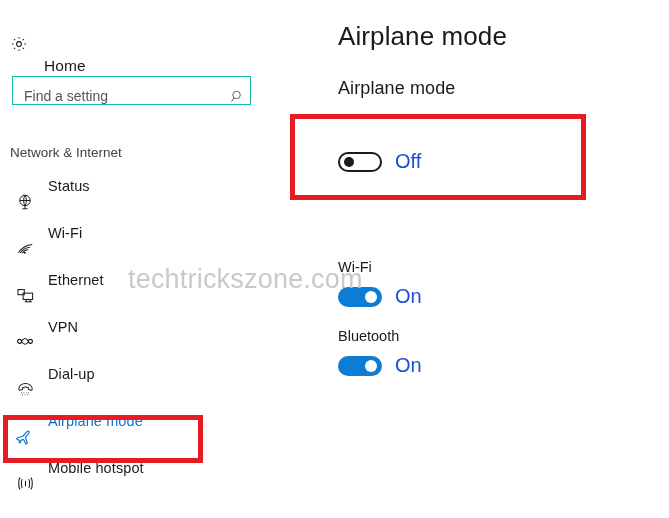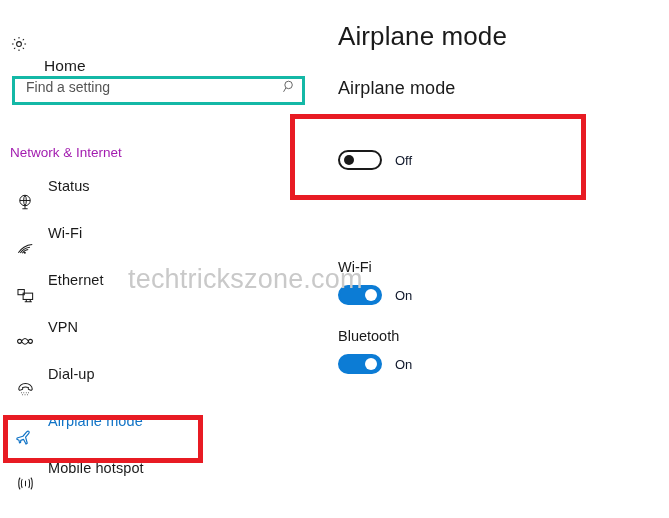--- a/index.html
+++ b/index.html
@@ -66,26 +66,26 @@
     color: #1a1a1a;
     letter-spacing: .1px;
     margin-top: 44px;
   }
 
   
   .search-box {
     position: absolute;
     left: 12px;
     top: 76px;
-    width: 293px;
+    width: 239px;
     height: 29px;
-    border: 3px solid #14b8a6;
-    background: #ffffff;
-    display: flex;
-    align-items: flex-start;
+    border: 1px solid #14b8a6;
+    background: #ffffff;
+    display: flex;
+    align-items: flex-end;
     box-sizing: border-box;
   }
   .search-input {
     flex: 1;
     border: none;
     outline: none;
     background: transparent;
     font-family: "Liberation Sans", sans-serif;
     font-size: 14px;
     color: #343434;
@@ -100,21 +100,21 @@
     color: #5d5d5d;
     flex: none;
   }
 
   
   .group-title {
     position: absolute;
     left: 10px;
     top: 145px;
     font-size: 13.5px;
-    color: #a21caf;
+    color: #404040;
   }
 
   
   .nav {
     position: absolute;
     left: 0;
     top: 178px;
     width: 320px;
   }
   .nav-item {
@@ -229,22 +229,22 @@
   .switch.on .knob {
     position: absolute;
     width: 12px;
     height: 12px;
     border-radius: 50%;
     background: #ffffff;
     top: 2px;
     right: 3px;
   }
   .toggle-state {
-    font-size: 13px;
-    color: #0f172a;
+    font-size: 20px;
+    color: #1d4ed8;
   }
 
   
   .watermark {
     position: absolute;
     left: 128px;
     top: 264px;
     font-size: 27px;
     color: #c9c9c9;
     letter-spacing: .2px;

